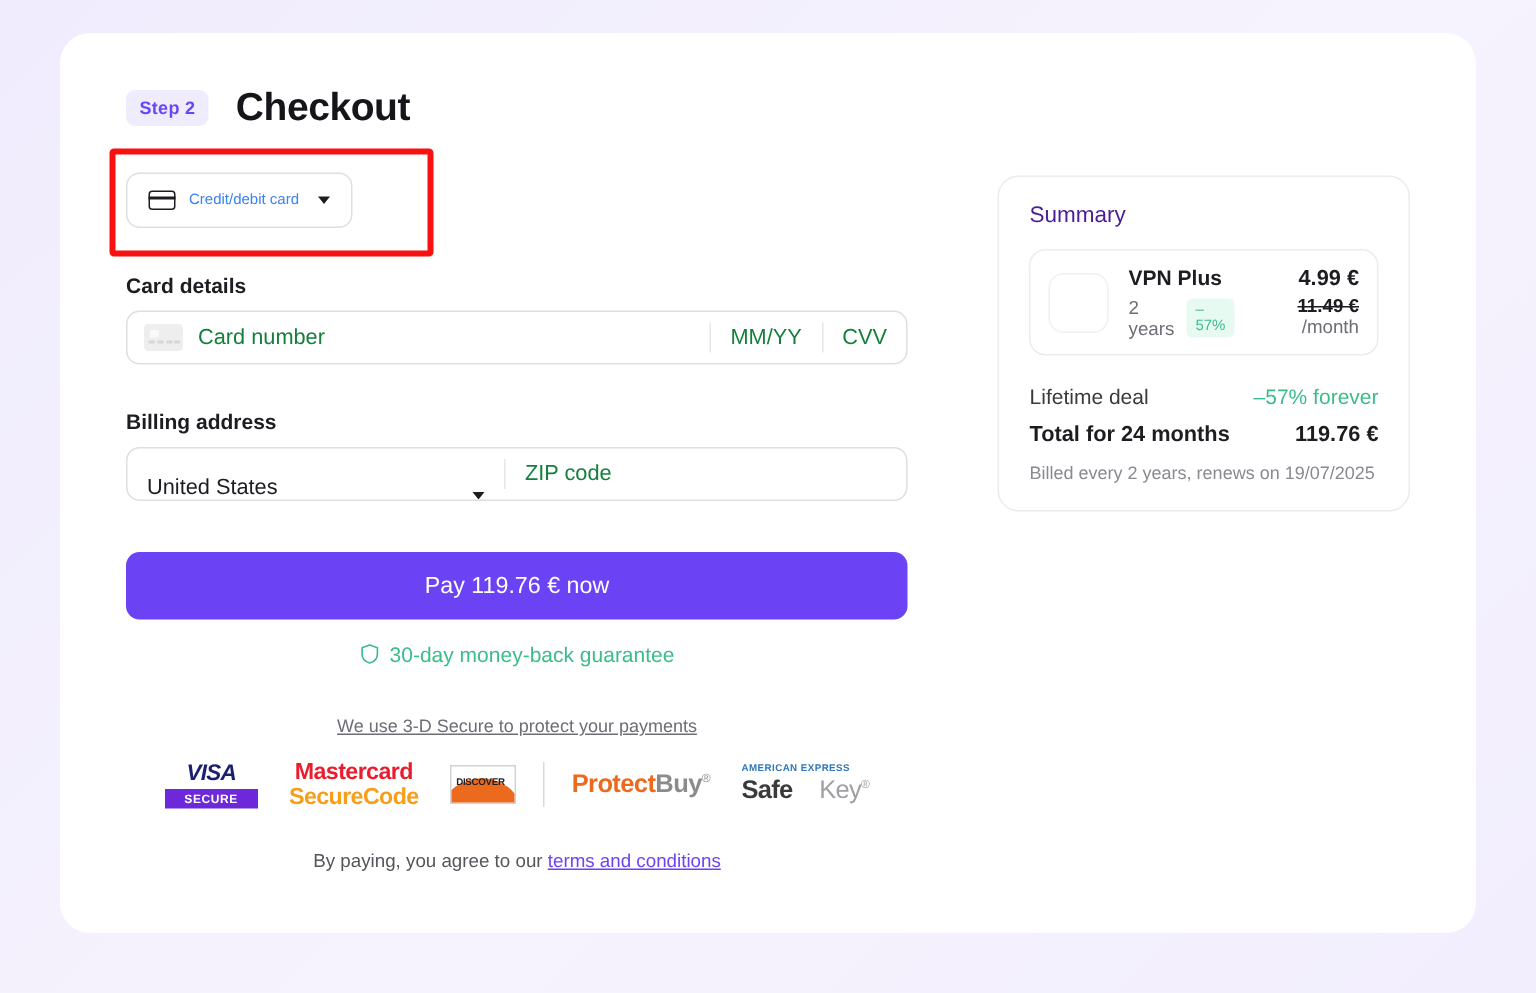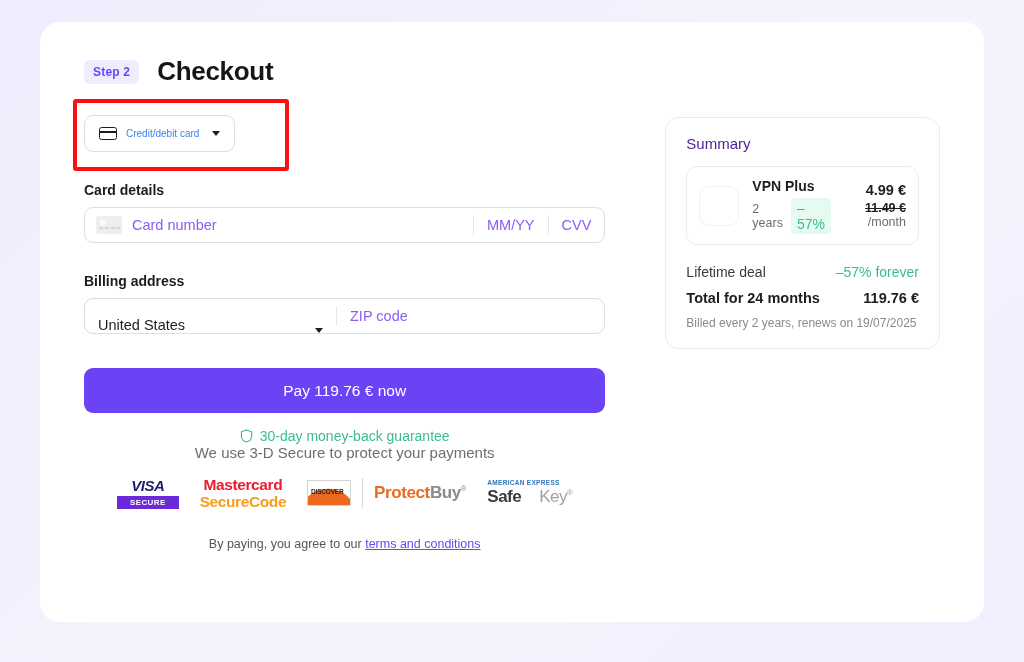--- a/index.html
+++ b/index.html
@@ -96,21 +96,21 @@
   .card-ph-icon {
     width: 26px; height: 18px; border-radius: 3px; background: #eeeeee;
     position: relative; flex: none;
   }
   .card-ph-icon .sq { position: absolute; left: 4px; top: 4px; width: 6px; height: 5px; background: #fafafa; }
   .card-ph-icon .d1, .card-ph-icon .d2, .card-ph-icon .d3, .card-ph-icon .d4 {
     position: absolute; bottom: 5px; width: 4px; height: 2.5px; background: #d6d6d6;
   }
   .card-ph-icon .d1 { left: 3px; } .card-ph-icon .d2 { left: 9px; }
   .card-ph-icon .d3 { left: 15px; } .card-ph-icon .d4 { left: 20px; }
-  .ph { color: #8b5cf6; font-size: 14.5px; }
+  .ph { color: #15803d; font-size: 14.5px; }
   .cell-div { width: 1px; background: #e6e6ea; margin: 7px 0; }
   .exp-cell, .cvv-cell { display: flex; align-items: center; padding: 0 13px; }
 
   .addr-row { display: flex; align-items: stretch;
     border: 1px solid #dedee3; border-radius: 9px; height: 36px; overflow: hidden; background:#fff; }
   .country-cell {
     width: 251px; display: flex; align-items: flex-end; justify-content: space-between;
     padding: 0 13px; cursor: pointer;
   }
   .country-val { font-size: 14.5px; color: #1d1c21; }
@@ -127,37 +127,37 @@
     cursor: pointer;
   }
   .guarantee {
     margin-top: 15px; display: flex; align-items: center; justify-content: center; gap: 7px;
     color: #3bbd8a; font-size: 14px;
   }
   .shield { width: 13px; height: 14px; }
 
   
   .secure-note {
-    text-align: center;
-    color: #6e6d76; font-size: 15px;
+    margin-top: 33px; text-align: center;
+    color: #6e6d76; font-size: 12px; text-decoration: underline;
   }
   .badges {
     margin-top: 15px; display: flex; align-items: center;
     justify-content: center; gap: 21px;
   }
   .visa-badge { display: flex; flex-direction: column; align-items: center; gap: 2px; }
   .visa-word { color: #1a1f71; font-size: 15px; font-weight: bold; font-style: italic; letter-spacing: -.5px; }
   .visa-secure {
     background: #6d28d9; color: #fff; font-size: 8px; font-weight: bold;
     padding: 2px 13px; letter-spacing: .4px;
   }
   .mc-badge { line-height: 1.12; text-align: center; }
   .mc-l1 { color: #eb1c2d; font-size: 15.5px; font-weight: bold; letter-spacing: -.4px; }
   .mc-l2 { color: #f79e1b; font-size: 15.5px; font-weight: bold; letter-spacing: -.4px; }
-  .disc-group { display: flex; align-items: center; gap: 11px; }
+  .disc-group { display: flex; align-items: center; gap: 18px; }
   .disc-logo {
     width: 44px; height: 26px; border: 1px solid #d3d3d3; background: #fff;
     position: relative; overflow: hidden;
   }
   .disc-logo .swoosh {
     position: absolute; right: -4px; bottom: -10px; width: 56px; height: 26px;
     background: #ec6a1e; border-radius: 50% 50% 0 0 / 100% 100% 0 0; transform: rotate(-7deg);
   }
   .disc-logo .dword {
     position: absolute; left: 3px; top: 7px; z-index: 2;
@@ -198,21 +198,21 @@
   .tri-grad {
     width: 22px; height: 19px;
     background: linear-gradient(150deg,#a87ef7 0%,#6b6ff2 40%,#3dc8f0 75%,#67e6e0 100%);
     clip-path: polygon(0 0, 100% 0, 50% 100%);
   }
   .plan-mid { flex: 1; }
   .plan-name { font-size: 14px; font-weight: bold; color: #1d1c21; }
   .plan-sub { margin-top: 3px; display: flex; align-items: center; gap: 8px; }
   .plan-term { font-size: 12.5px; color: #6e6d76; }
   .disc-chip {
-    background: #e7faf2; color: #3bbd8a; font-size: 14px;
+    background: #e7faf2; color: #3bbd8a; font-size: 10px;
     padding: 2px 6px; border-radius: 4px;
   }
   .plan-right { text-align: right; }
   .plan-price { font-size: 14.5px; font-weight: bold; color: #1d1c21; }
   .plan-old { margin-top: 3px; font-size: 12.5px; color: #6e6d76; }
   .plan-old s { color: #1d1c21; font-weight: bold; }
   .sum-row { display: flex; justify-content: space-between; align-items: baseline; }
   .sum-deal { margin-top: 19px; }
   .sum-deal .l { font-size: 14px; color: #3a393f; }
   .sum-deal .r { font-size: 14px; color: #3bbd8a; }

